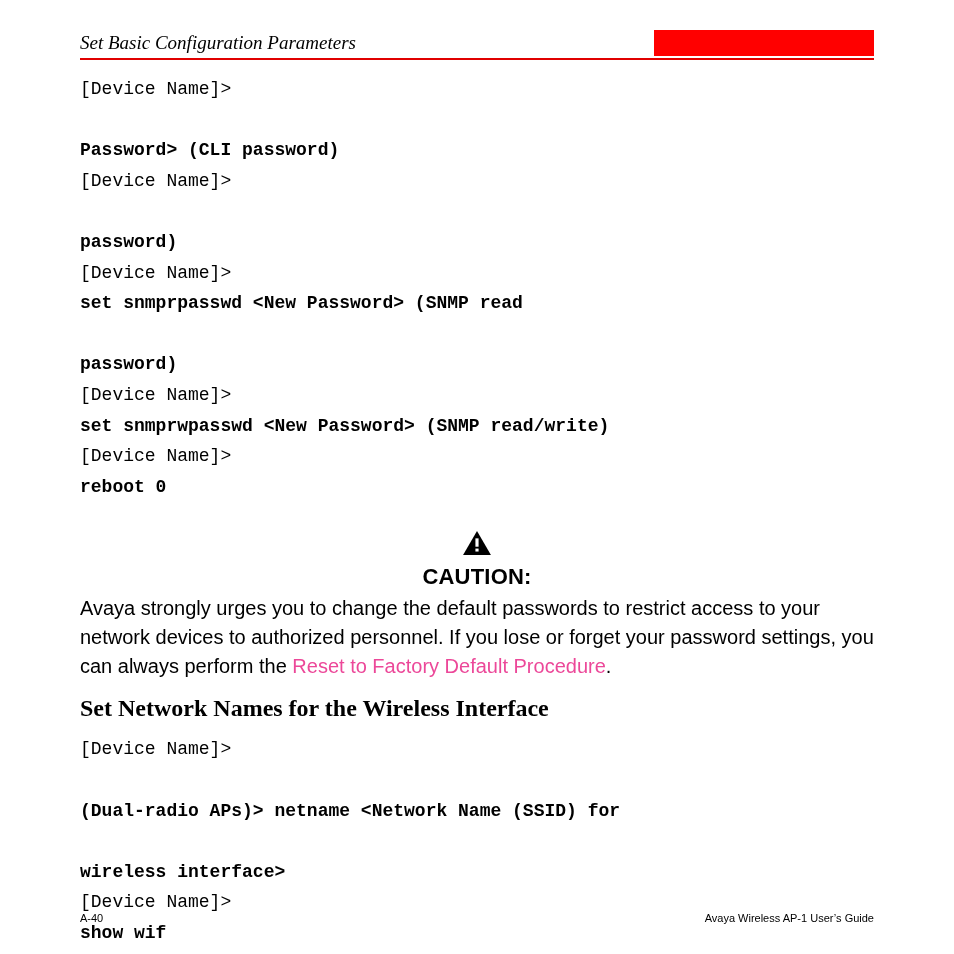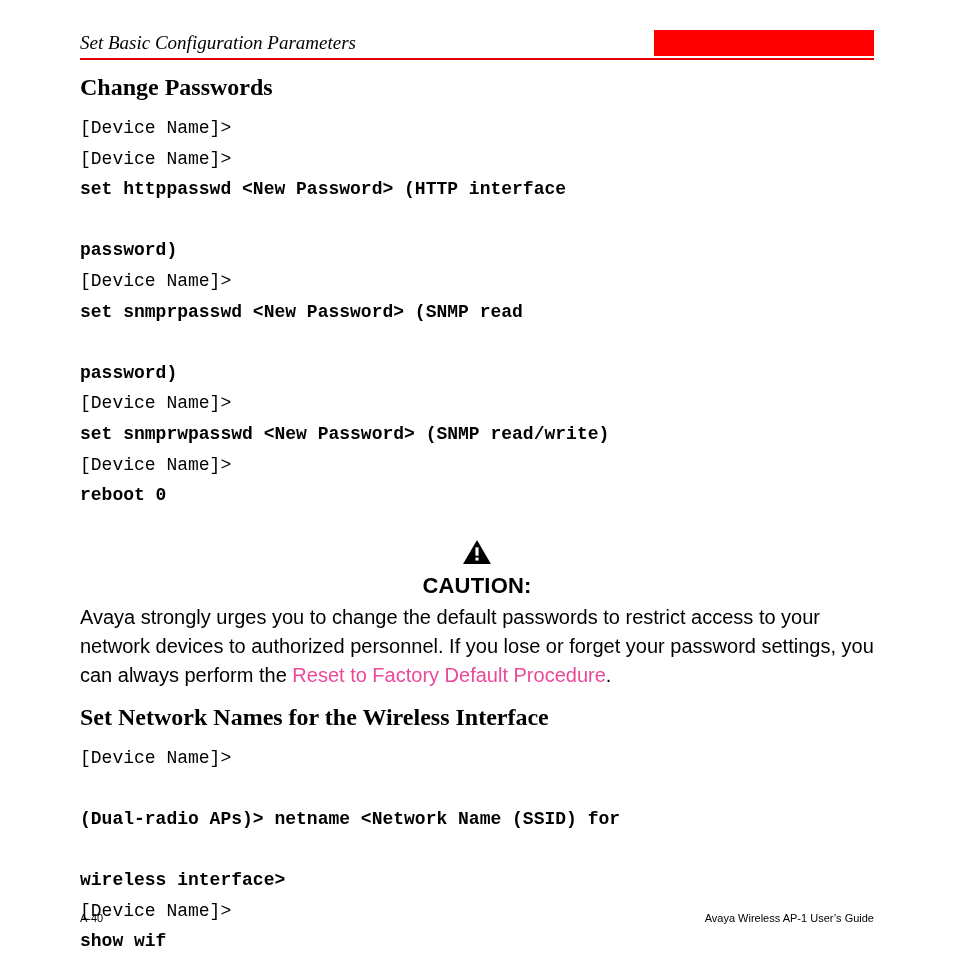--- a/index.html
+++ b/index.html
@@ -111,29 +111,31 @@
 </head>
 <body>
 
 <div class="page">
 
   <div class="header">
     <div class="header-title">Set Basic Configuration Parameters</div>
     <div class="header-redbox"></div>
   </div>
 
-  <h2 class="section">Change Passwords</h2>
 
   <div class="cli-block">
     <div class="cli-line">
       <span class="cli-prompt">[Device Name]&gt;</span>
     </div>
     <div class="cli-line">
+      <span class="cli-prompt-pad">[Device Name]&gt;</span>
+      <span class="cli-cmd">Password&gt; (CLI password)</span>
+    </div>
+    <div class="cli-line">
       <span class="cli-prompt">[Device Name]&gt;</span>
-      <span class="cli-cmd">set httppasswd &lt;New Password&gt; (HTTP interface</span>
     </div>
     <div class="cli-line">
       <span class="cli-prompt-pad">[Device Name]&gt;</span>
       <span class="cli-cmd">password)</span>
     </div>
     <div class="cli-line">
       <span class="cli-prompt">[Device Name]&gt;</span>
       <span class="cli-cmd">set snmprpasswd &lt;New Password&gt; (SNMP read</span>
     </div>
     <div class="cli-line">

